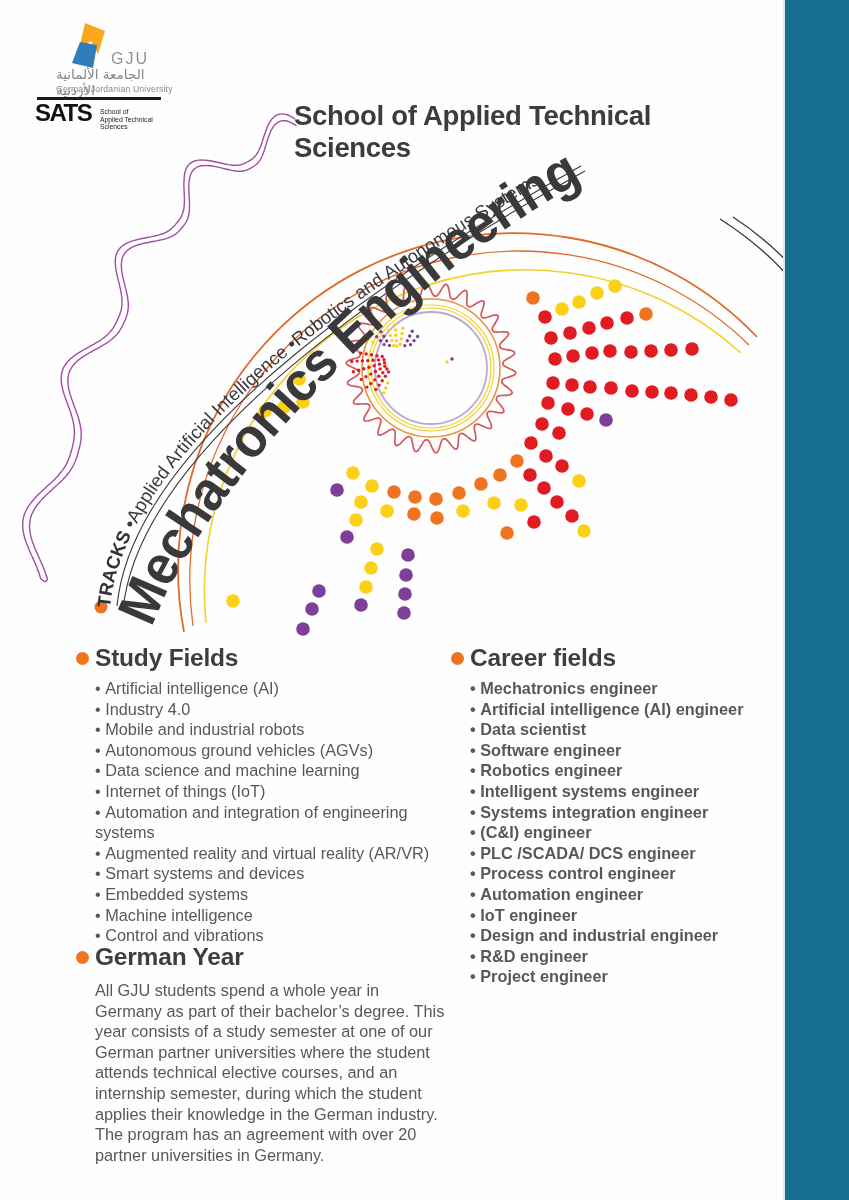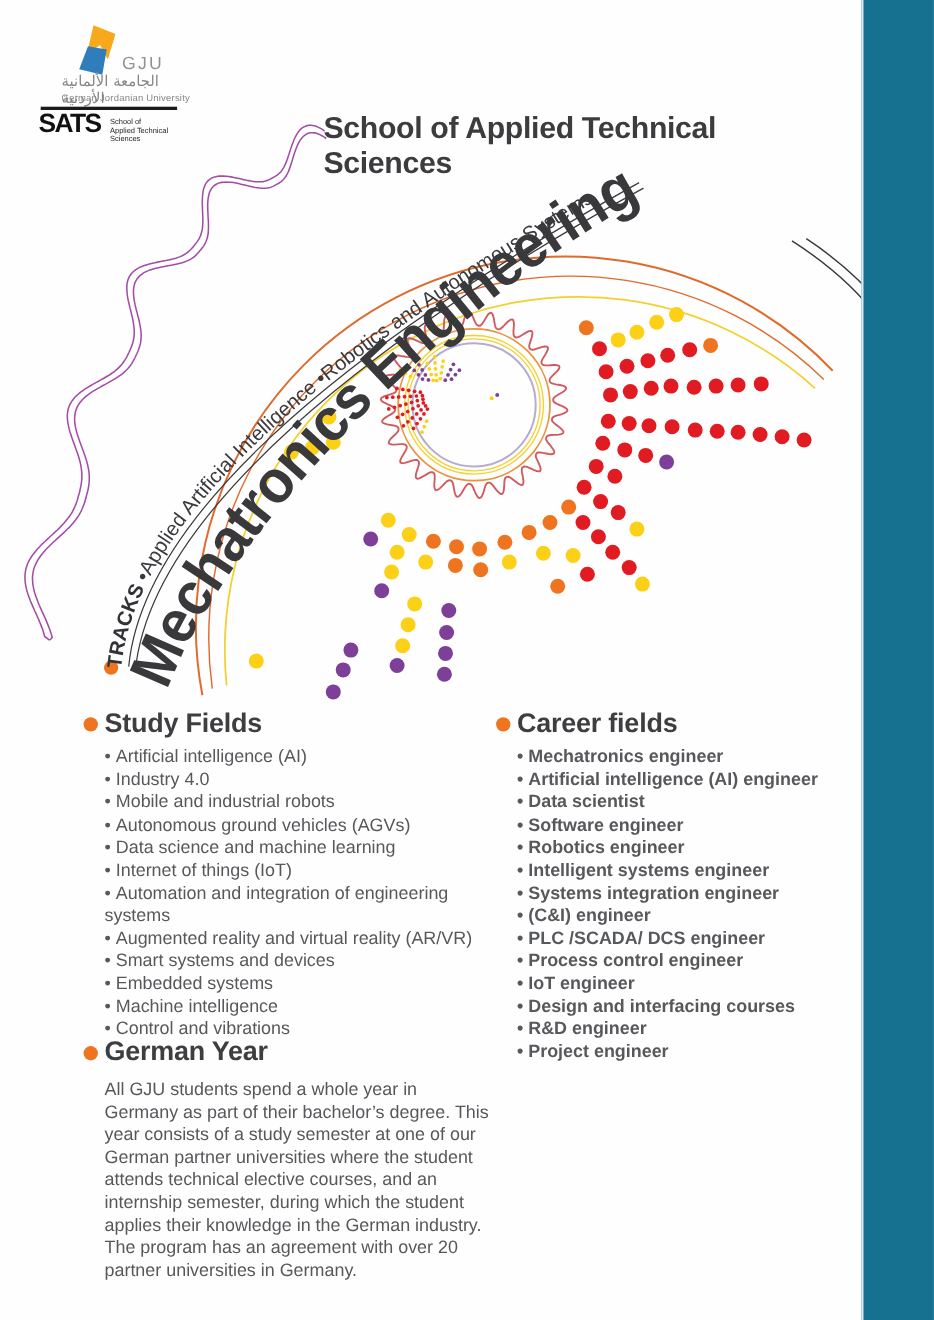--- a/index.html
+++ b/index.html
@@ -276,18 +276,19 @@
     <div>Mechatronics engineer</div>
     <div>Artificial intelligence (AI) engineer</div>
     <div>Data scientist</div>
     <div>Software engineer</div>
     <div>Robotics engineer</div>
     <div>Intelligent systems engineer</div>
     <div>Systems integration engineer</div>
     <div>(C&amp;I) engineer</div>
     <div>PLC /SCADA/ DCS engineer</div>
     <div>Process control engineer</div>
+    <div>Automation engineer</div>
     <div>IoT engineer</div>
-    <div>Design and interfacing courses</div>
+    <div>Design and industrial engineer</div>
     <div>R&amp;D engineer</div>
     <div>Project engineer</div>
   </div>
 </div>
 
 </body></html>

